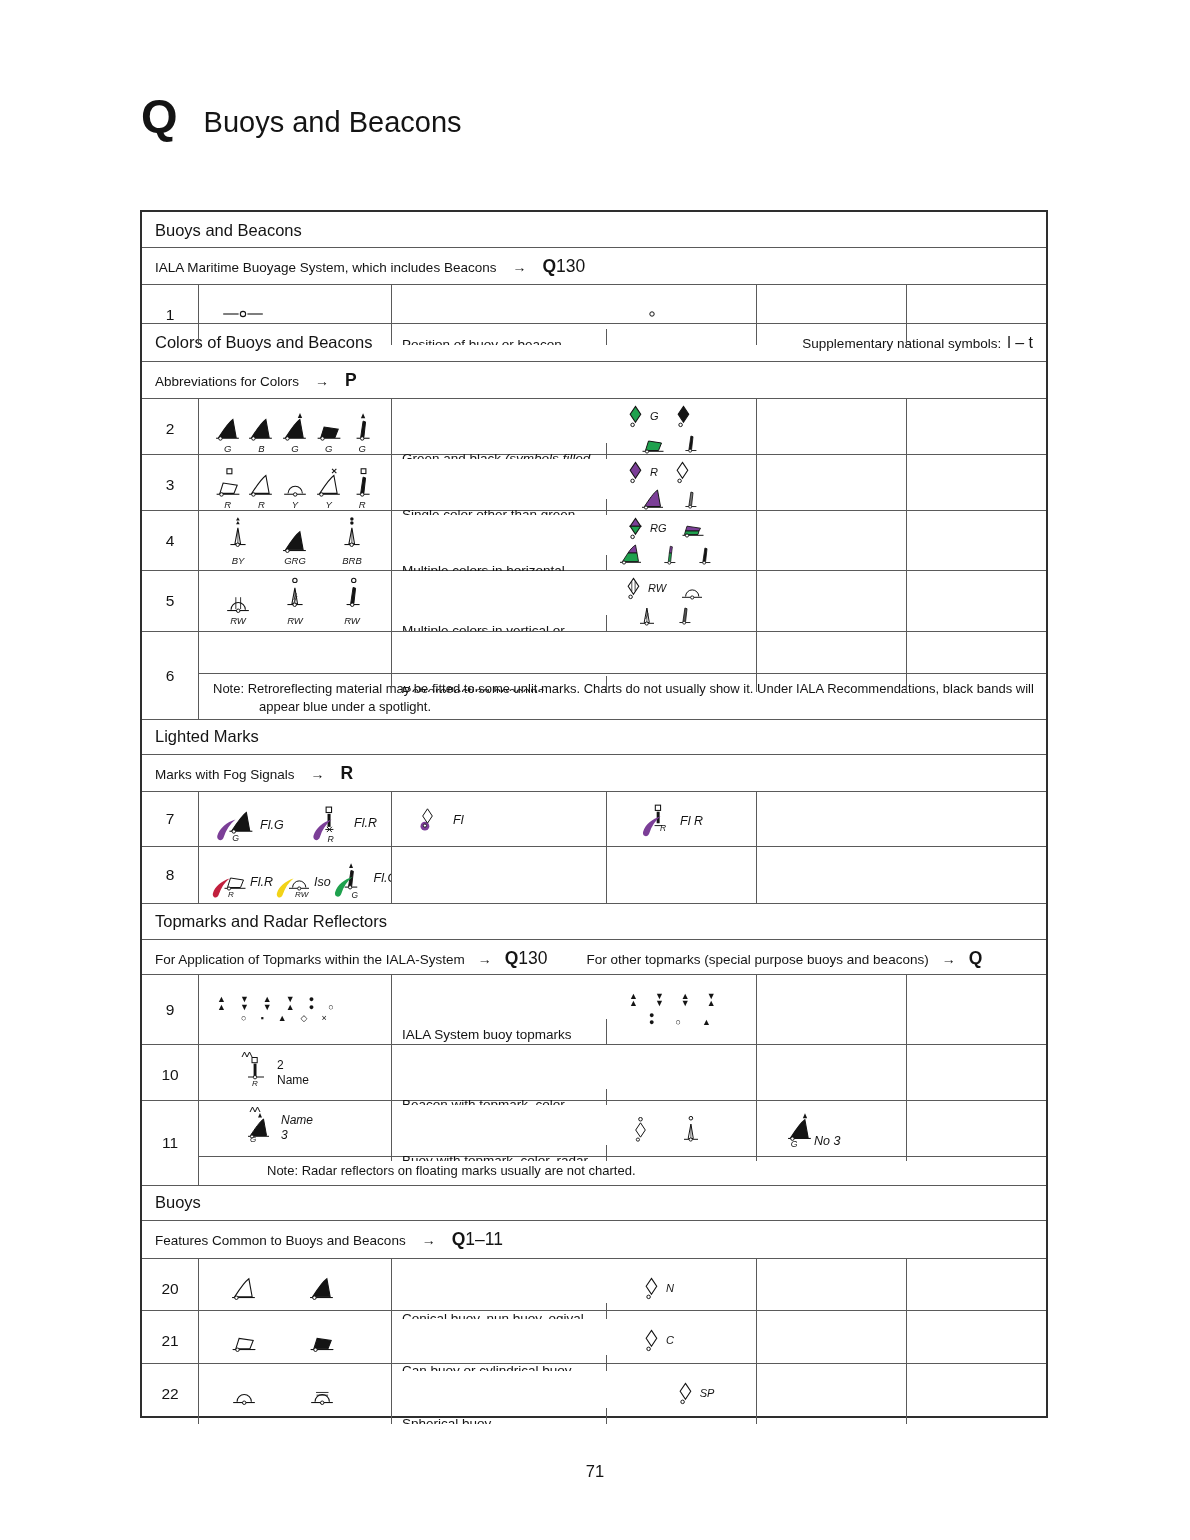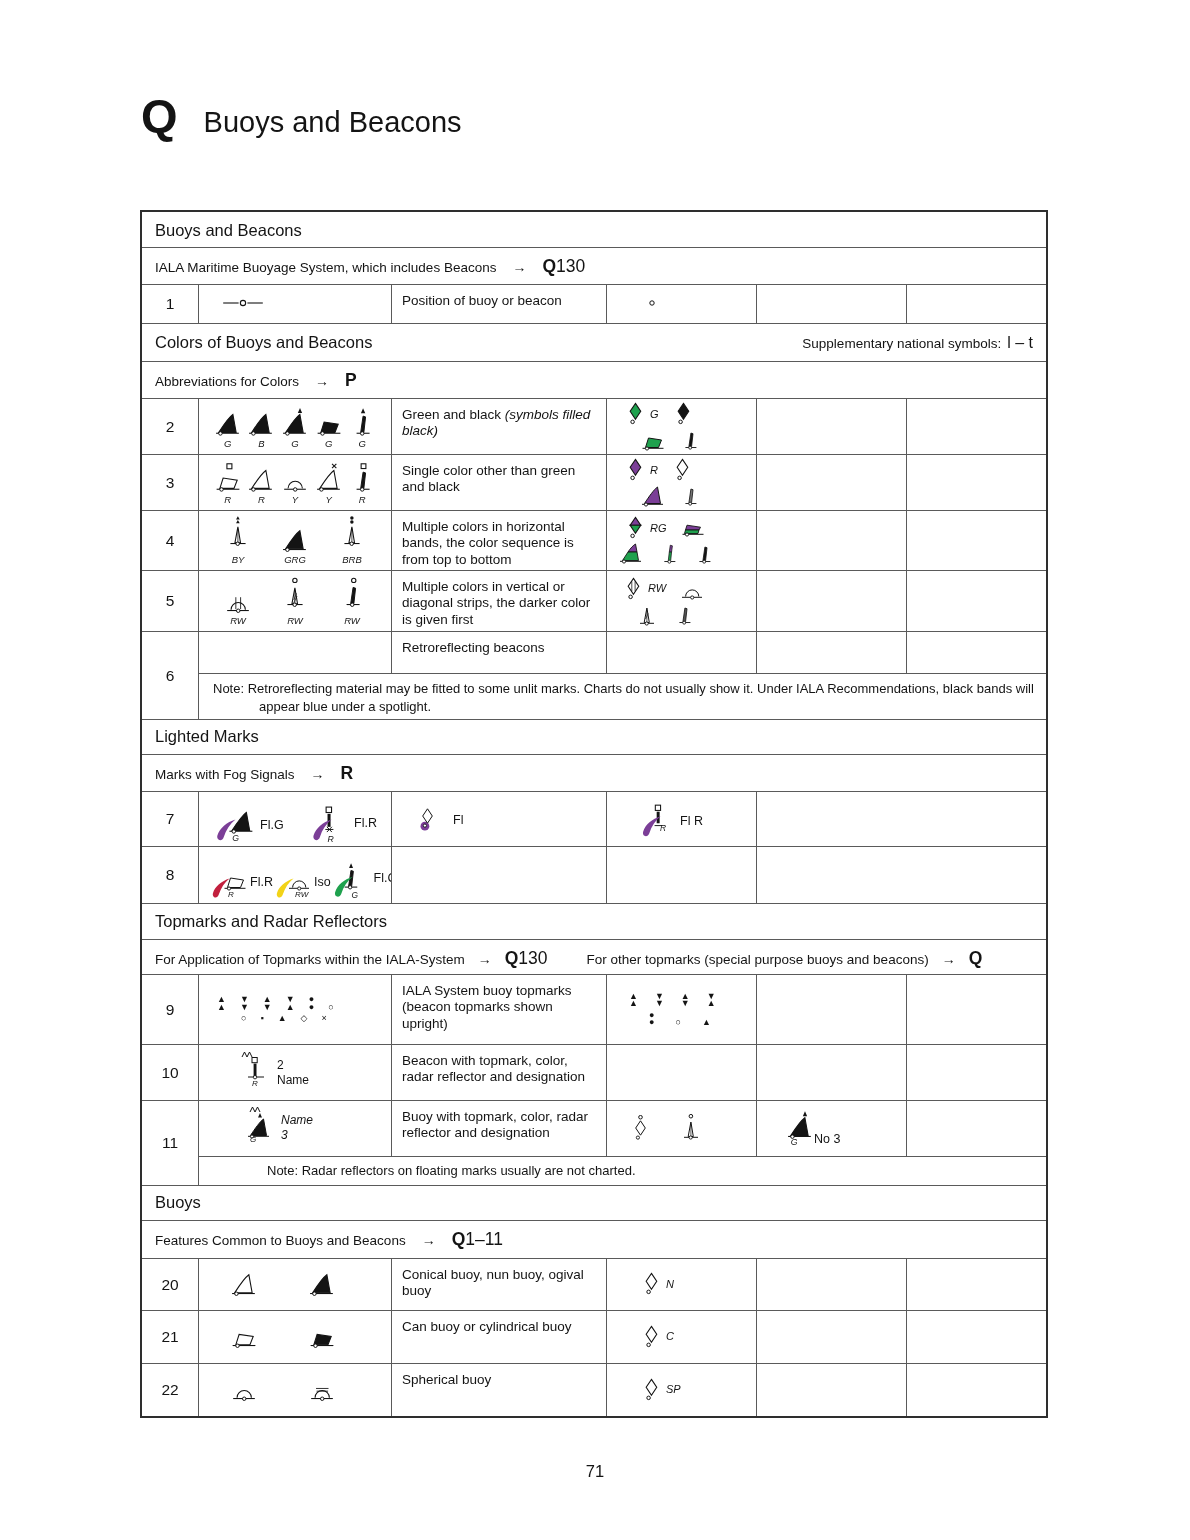--- a/index.html
+++ b/index.html
@@ -16,27 +16,27 @@
   .cell{border-right:1.5px solid #5a5a5a;box-sizing:border-box;overflow:hidden;position:relative;}
   .cell.last{border-right:none;}
   .sechdr{font-size:16.5px;padding:9px 13px;display:flex;justify-content:space-between;align-items:baseline;}
   .subhdr{font-size:13.5px;display:flex;align-items:baseline;padding:8px 13px;gap:16px;}
   .arw{font-size:14px;}
   .refb{font-weight:bold;font-size:17.5px;}
   .refn{font-size:17.5px;}
   .suppl{font-size:13.5px;}
   .supprange{font-size:16px;margin-left:6px;}
   .num{display:flex;align-items:center;justify-content:center;font-size:15.5px;}
-  .desc{font-size:13.5px;line-height:1.22;padding:8px 10px;}
+  .desc{font-size:13.5px;line-height:1.22;padding:8px 10px;margin-top:44px;}
   .symcell{display:flex;align-items:flex-end;justify-content:space-evenly;padding:4px 8px 6px 8px;}
   .sym{display:flex;flex-direction:column;align-items:center;}
   .slbl{font-style:italic;font-size:9.5px;line-height:1;margin-top:1px;}
   .ilbl{font-style:italic;font-size:11px;margin-left:3px;align-self:center;}
   .lm{display:flex;align-items:flex-start;}
-  .lmlbl{font-size:12.5px;margin-top:10px;margin-left:1px;}
+  .lmlbl{font-style:italic;font-size:12.5px;margin-top:10px;margin-left:1px;}
   .svglbl{font-style:italic;font-size:8px;fill:#141414;}
   .note{font-size:13px;line-height:1.35;padding:6px 12px 6px 60px;text-indent:-46px;}
   .intl{display:flex;flex-direction:column;justify-content:center;padding:3px 6px;gap:2px;}
   .iline{display:flex;align-items:flex-end;gap:14px;}
   .tmwrap{display:flex;flex-direction:column;justify-content:center;padding:4px 8px;gap:4px;}
   .tmline{display:flex;gap:15px;align-items:flex-end;}
   .tm{font-size:9px;line-height:7.5px;white-space:pre-line;text-align:center;letter-spacing:-1px;}
   .rtxt{display:flex;flex-direction:column;font-size:12px;margin-left:4px;margin-top:8px;line-height:1.25;}
   .rtxt.it{font-style:italic;}
   .pageno{position:absolute;left:50%;transform:translateX(-50%);top:1462px;font-size:16.5px;}
@@ -677,21 +677,21 @@
     <div class="cell symcell" style="justify-content:flex-start;gap:52px;padding-left:32px;align-items:center">
       <svg width="26" height="26" viewBox="0 0 24 23">
           <use href="#g-sph" y="2"></use>
         </svg>
       <svg width="26" height="26" viewBox="0 0 24 23">
           <use href="#g-sph" y="2"></use>
           <path d="M6.5,11 H18 M7,13.5 H17.6" stroke="#141414" stroke-width="0.8" fill="none"></path>
         </svg>
     </div>
     <div class="cell desc"><span>Spherical buoy</span></div>
-    <div class="cell symcell" style="justify-content:flex-start;padding-left:34px;align-items:center">
+    <div class="cell symcell" style="justify-content:center;padding-left:34px;align-items:center">
       <svg width="22" height="25" viewBox="0 0 20 22" style="--f:#fff">
           <use href="#g-dia" y="1"></use>
         </svg>
       <span class="ilbl">SP</span>
     </div>
     <div class="cell"></div>
       <div class="cell last"></div>
   </div>
 
 </div>

